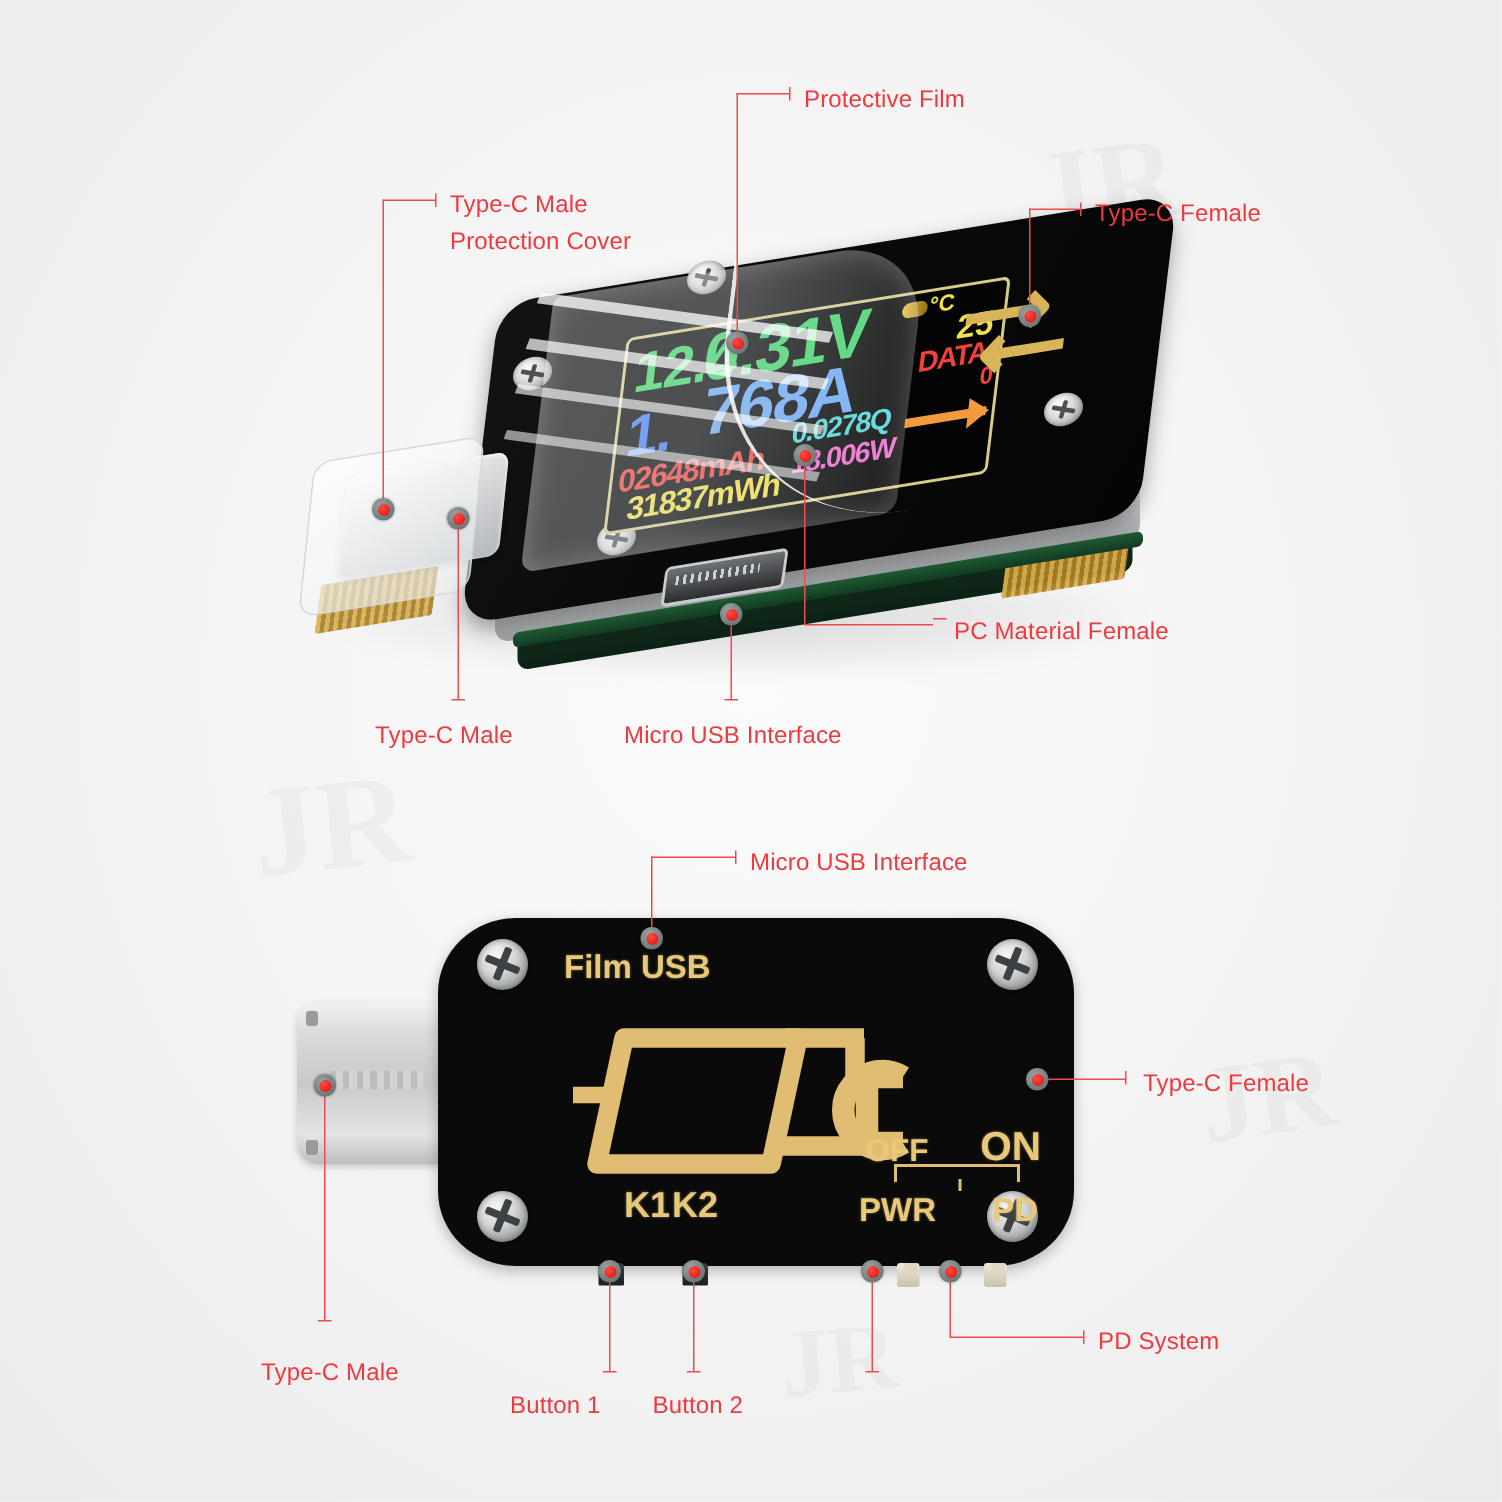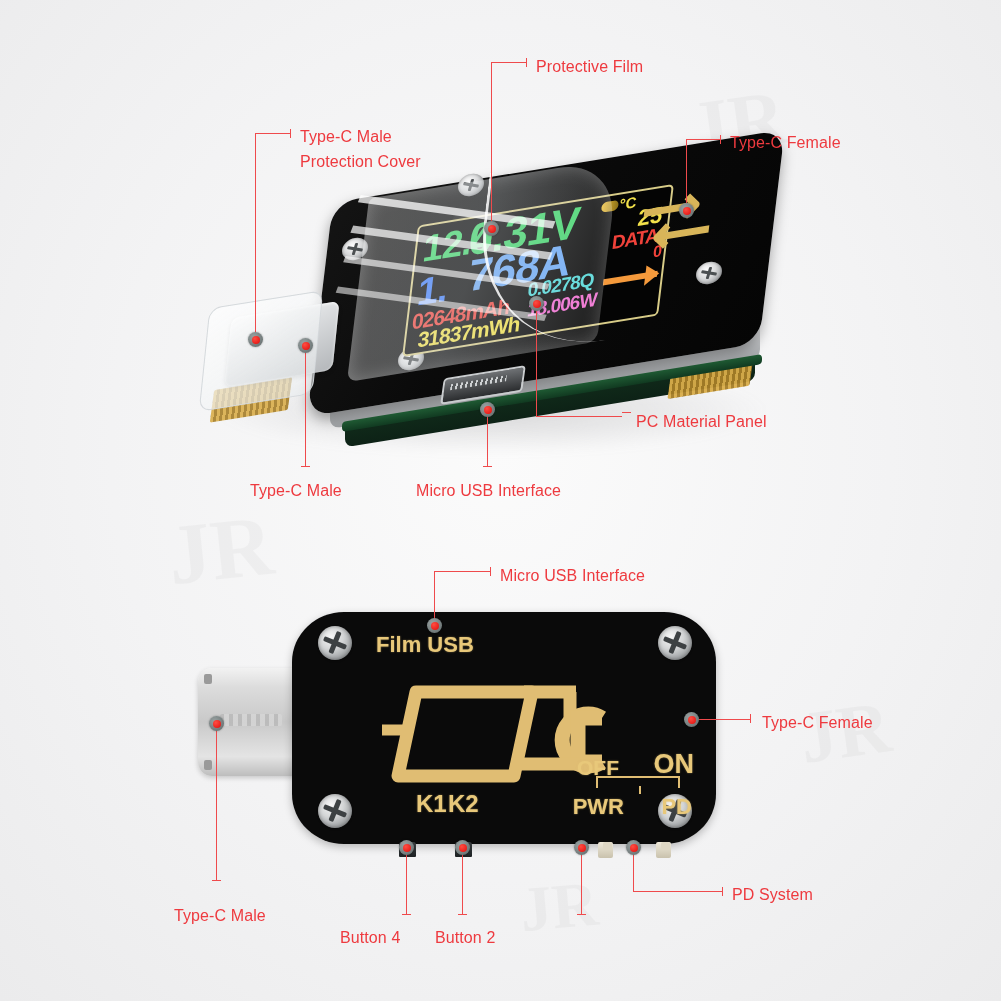--- a/index.html
+++ b/index.html
@@ -199,21 +199,21 @@
 
   <div class="ldr v" style="left:686px;top:139px;height:70px;"></div>
   <div class="ldr h" style="left:686px;top:139px;width:34px;"></div>
   <div class="tick" style="left:720px;top:135px;"></div>
   <div class="lbl" style="left:730px;top:130px;">Type-C Female</div>
   <div class="dot" style="left:679px;top:203px;"></div>
 
   <div class="ldr v" style="left:536px;top:302px;height:114px;"></div>
   <div class="ldr h" style="left:536px;top:416px;width:86px;"></div>
   <div class="tickh" style="left:622px;top:412px;"></div>
-  <div class="lbl" style="left:636px;top:409px;">PC Material Panel</div>
+  <div class="lbl" style="left:636px;top:409px;">PC Material Female</div>
   <div class="dot" style="left:529px;top:296px;"></div>
 
   <div class="ldr v" style="left:305px;top:344px;height:122px;"></div>
   <div class="tickh" style="left:301px;top:466px;"></div>
   <div class="lbl" style="left:250px;top:478px;">Type-C Male</div>
   <div class="dot" style="left:298px;top:338px;"></div>
 
   <div class="ldr v" style="left:487px;top:408px;height:58px;"></div>
   <div class="tickh" style="left:483px;top:466px;"></div>
   <div class="lbl" style="left:416px;top:478px;">Micro USB Interface</div>
@@ -287,21 +287,21 @@
   <div class="lbl" style="left:762px;top:710px;">Type-C Female</div>
   <div class="dot" style="left:684px;top:712px;"></div>
 
   <div class="ldr v" style="left:216px;top:722px;height:158px;"></div>
   <div class="tickh" style="left:212px;top:880px;"></div>
   <div class="lbl" style="left:174px;top:903px;">Type-C Male</div>
   <div class="dot" style="left:209px;top:716px;"></div>
 
   <div class="ldr v" style="left:406px;top:852px;height:62px;"></div>
   <div class="tickh" style="left:402px;top:914px;"></div>
-  <div class="lbl" style="left:340px;top:925px;">Button 4</div>
+  <div class="lbl" style="left:340px;top:925px;">Button 1</div>
   <div class="dot" style="left:399px;top:840px;"></div>
 
   <div class="ldr v" style="left:462px;top:852px;height:62px;"></div>
   <div class="tickh" style="left:458px;top:914px;"></div>
   <div class="lbl" style="left:435px;top:925px;">Button 2</div>
   <div class="dot" style="left:455px;top:840px;"></div>
 
   <div class="ldr v" style="left:581px;top:852px;height:62px;"></div>
   <div class="tickh" style="left:577px;top:914px;"></div>
   <div class="dot" style="left:574px;top:840px;"></div>

